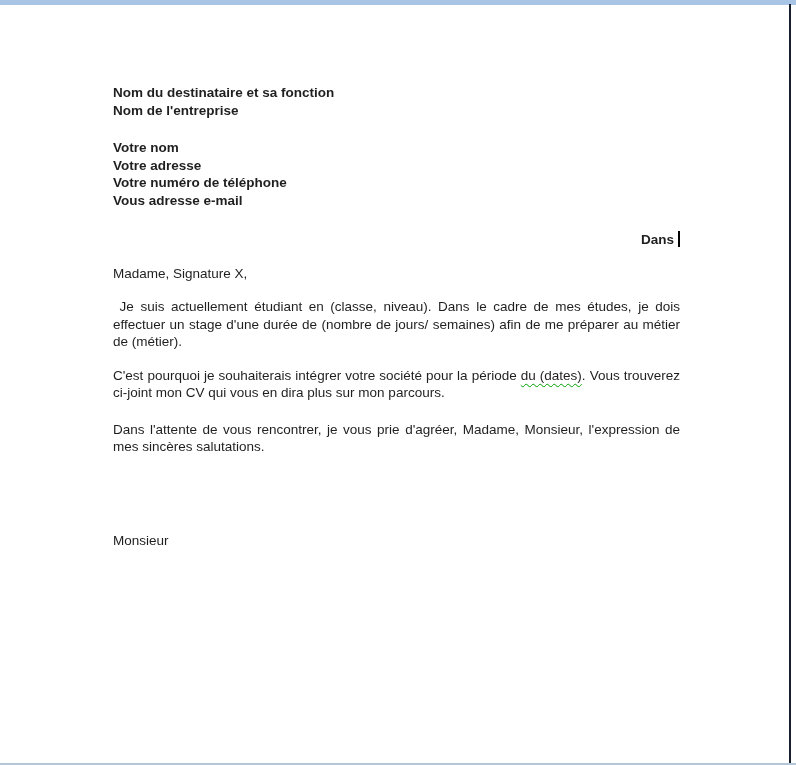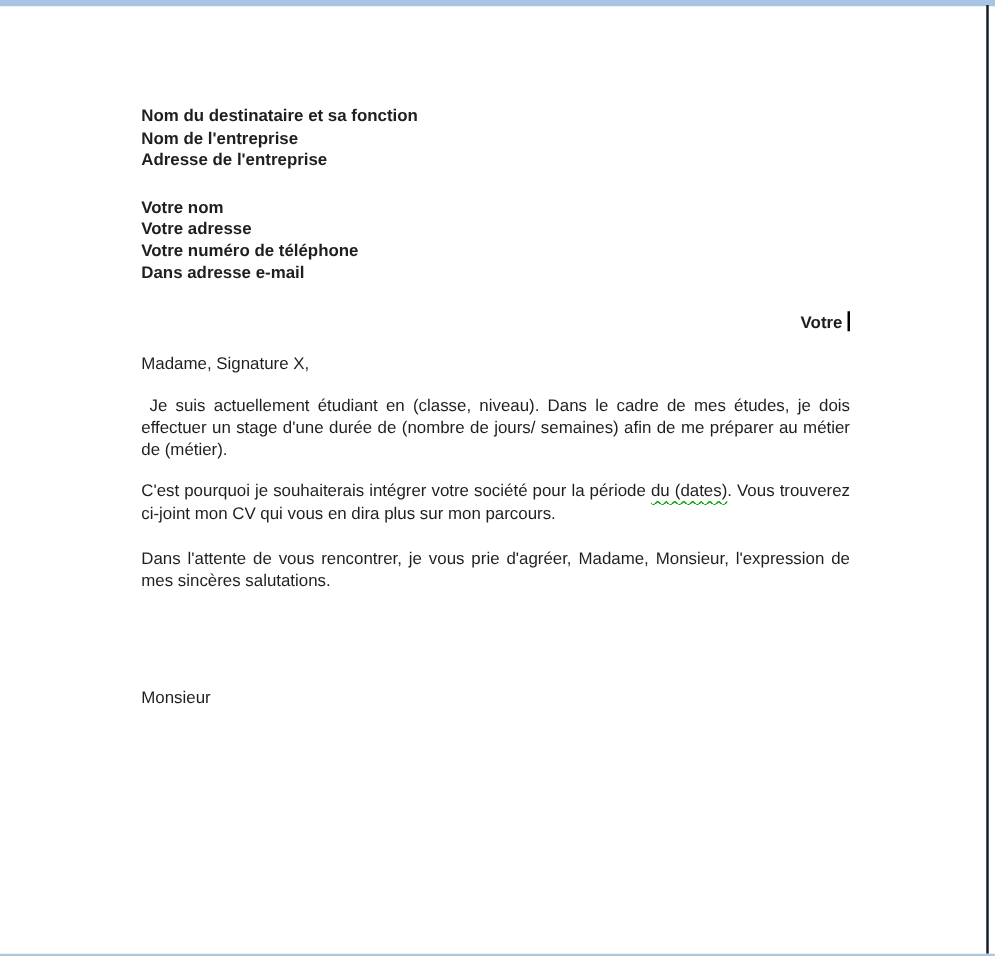--- a/index.html
+++ b/index.html
@@ -84,31 +84,30 @@
 
 <div class="canvas">
 
   <div class="top-edge"></div>
 
   <div class="content">
 
     <div class="block recipient-block bold">
       <p class="line">Nom du destinataire  et sa fonction</p>
       <p class="line">Nom de l'entreprise</p>
-      <p class="line">Adresse de l'entreprise</p>
     </div>
 
     <div class="block sender-block bold">
       <p class="line">Votre nom</p>
       <p class="line">Votre adresse</p>
       <p class="line">Votre numéro  de téléphone</p>
-      <p class="line">Dans adresse  e-mail</p>
+      <p class="line">Vous adresse  e-mail</p>
     </div>
 
-    <div class="block date-line"><span>Votre</span><span class="caret"></span></div>
+    <div class="block date-line"><span>Dans</span><span class="caret"></span></div>
 
     <p class="block salutation">Madame, Signature X,</p>
 
     <p class="block para p1"> Je suis actuellement étudiant en (classe, niveau). Dans le cadre de mes études, je dois effectuer un stage d'une durée de (nombre de jours/ semaines) afin de me préparer au métier de (métier).</p>
 
 
 
     <p class="block para p4"><span>C'est pourquoi je souhaiterais intégrer votre société pour la période </span><span class="flagged">du (dates)</span><span>. Vous trouverez ci-joint mon CV qui vous en dira plus sur mon parcours.</span></p>
 
     <p class="block para p5">Dans l'attente de vous rencontrer, je vous prie d'agréer, Madame, Monsieur, l'expression de mes sincères salutations.</p>

